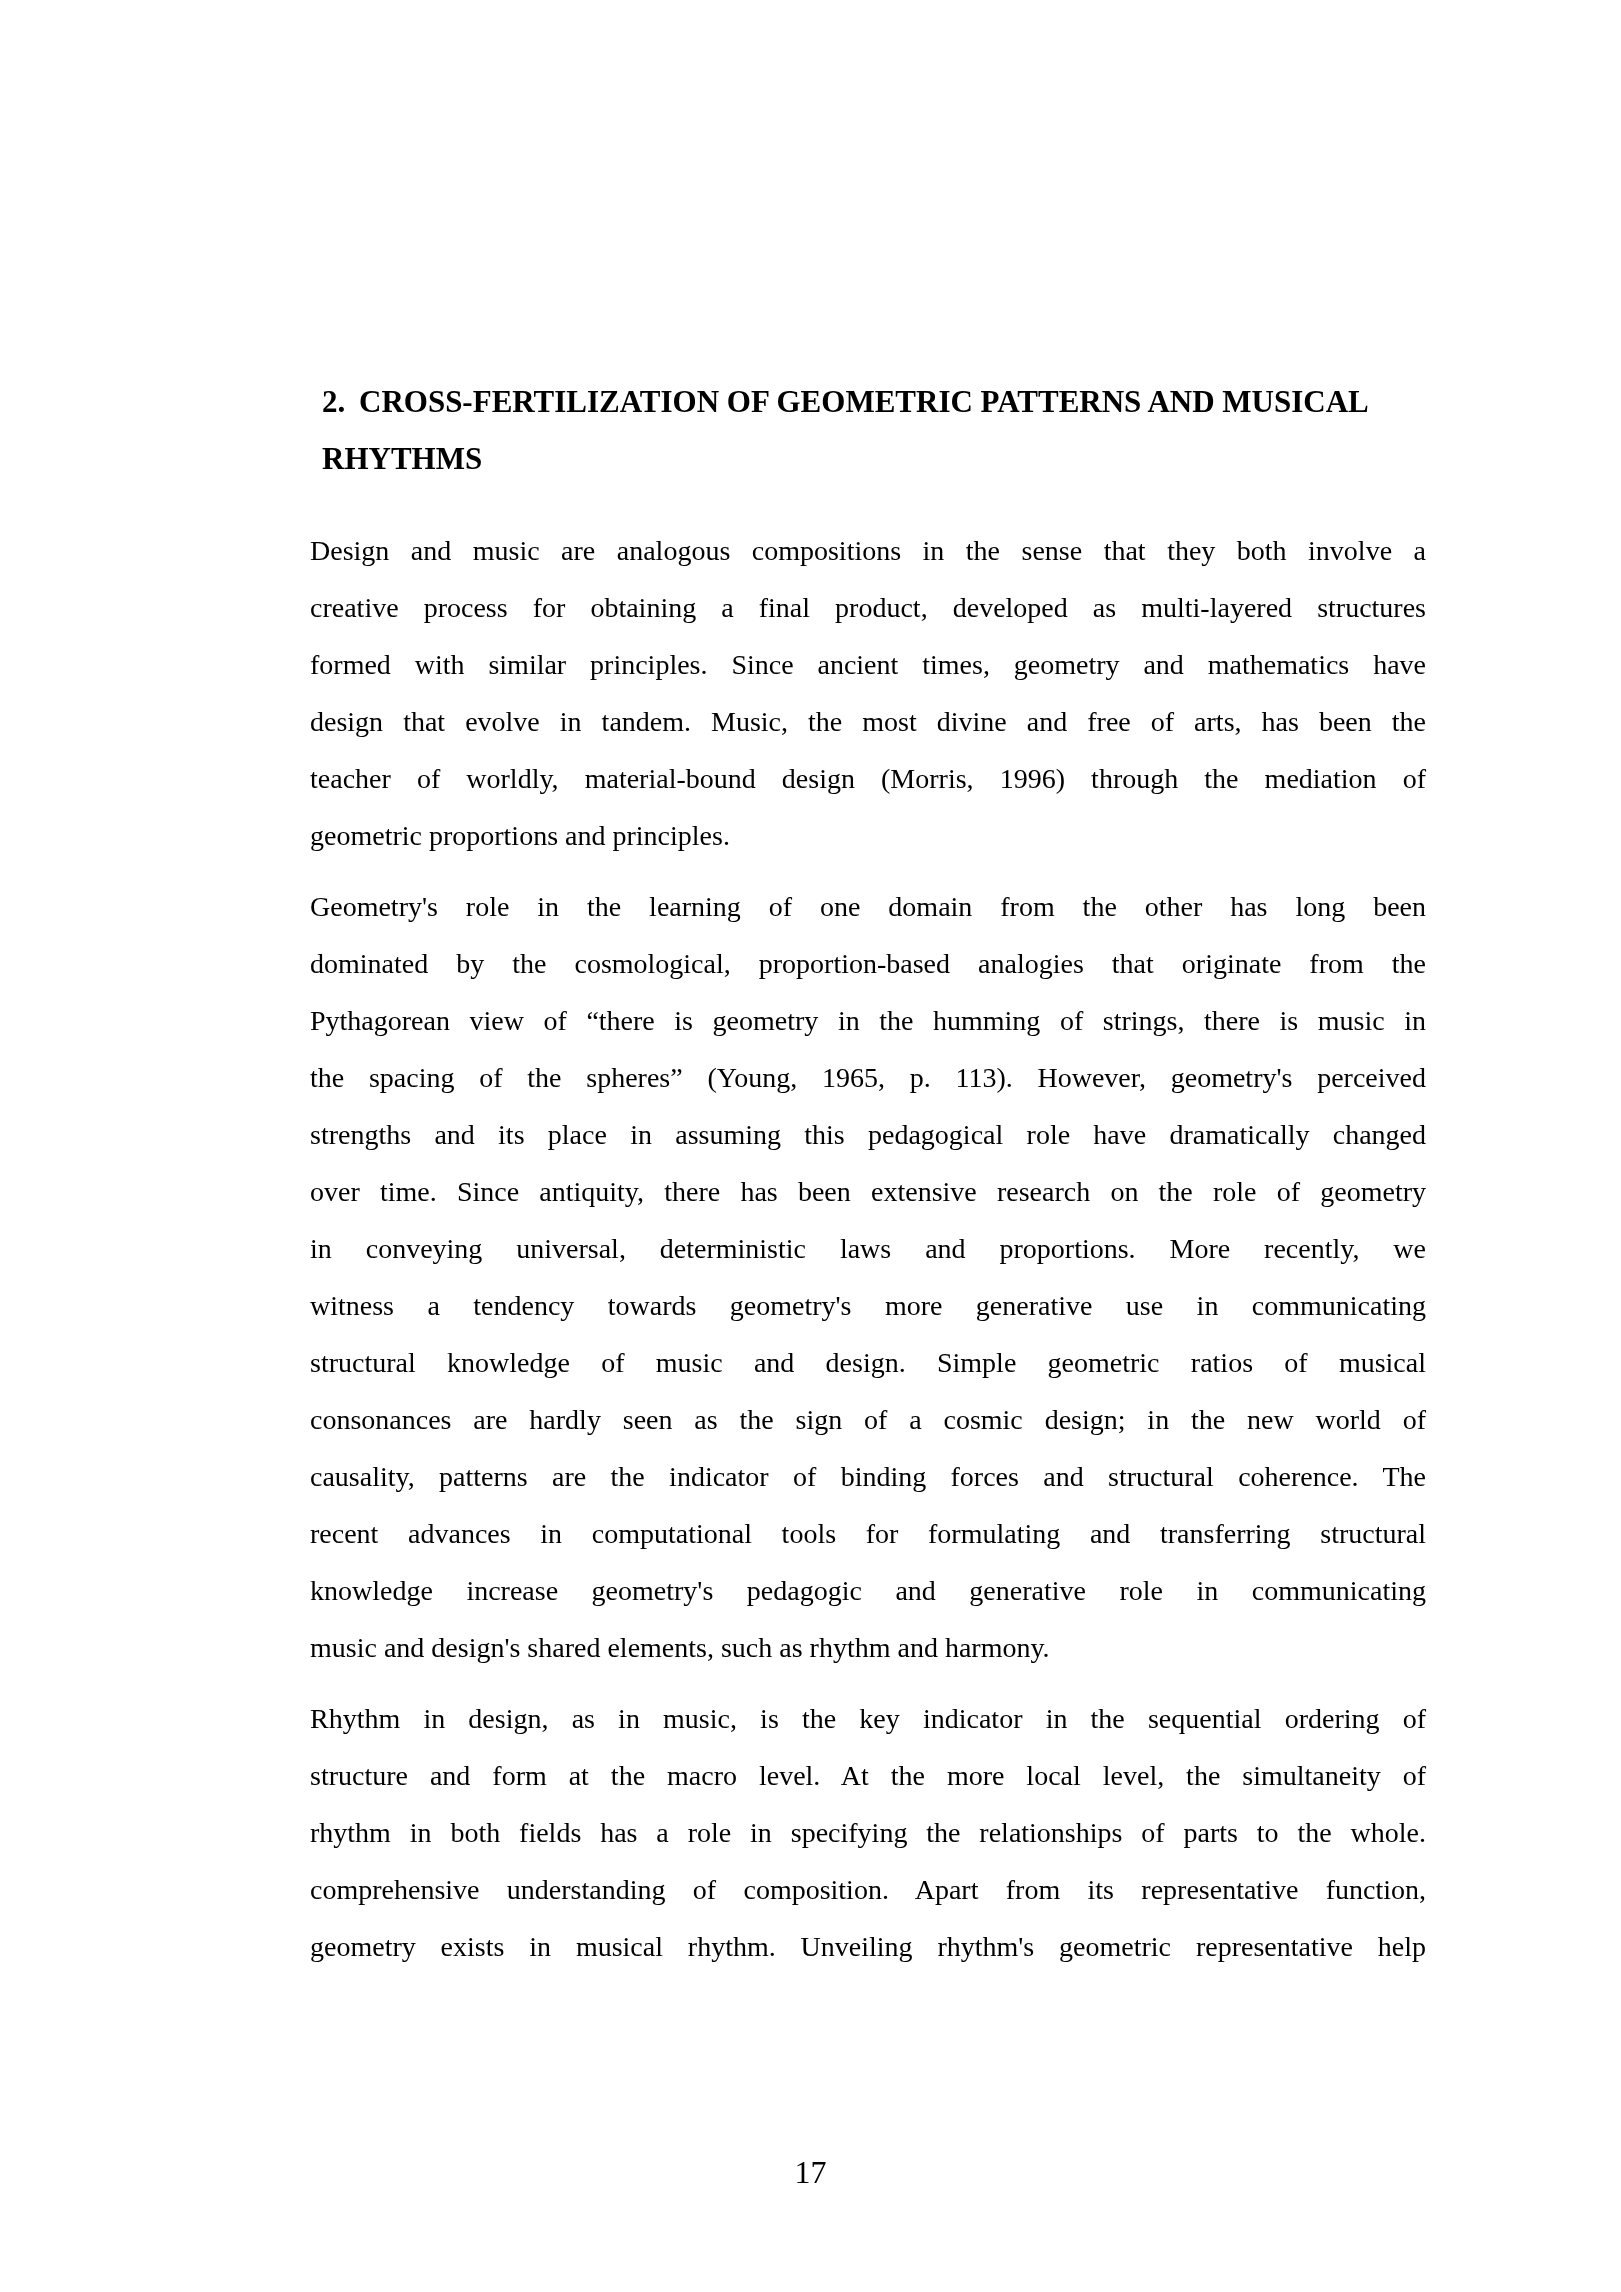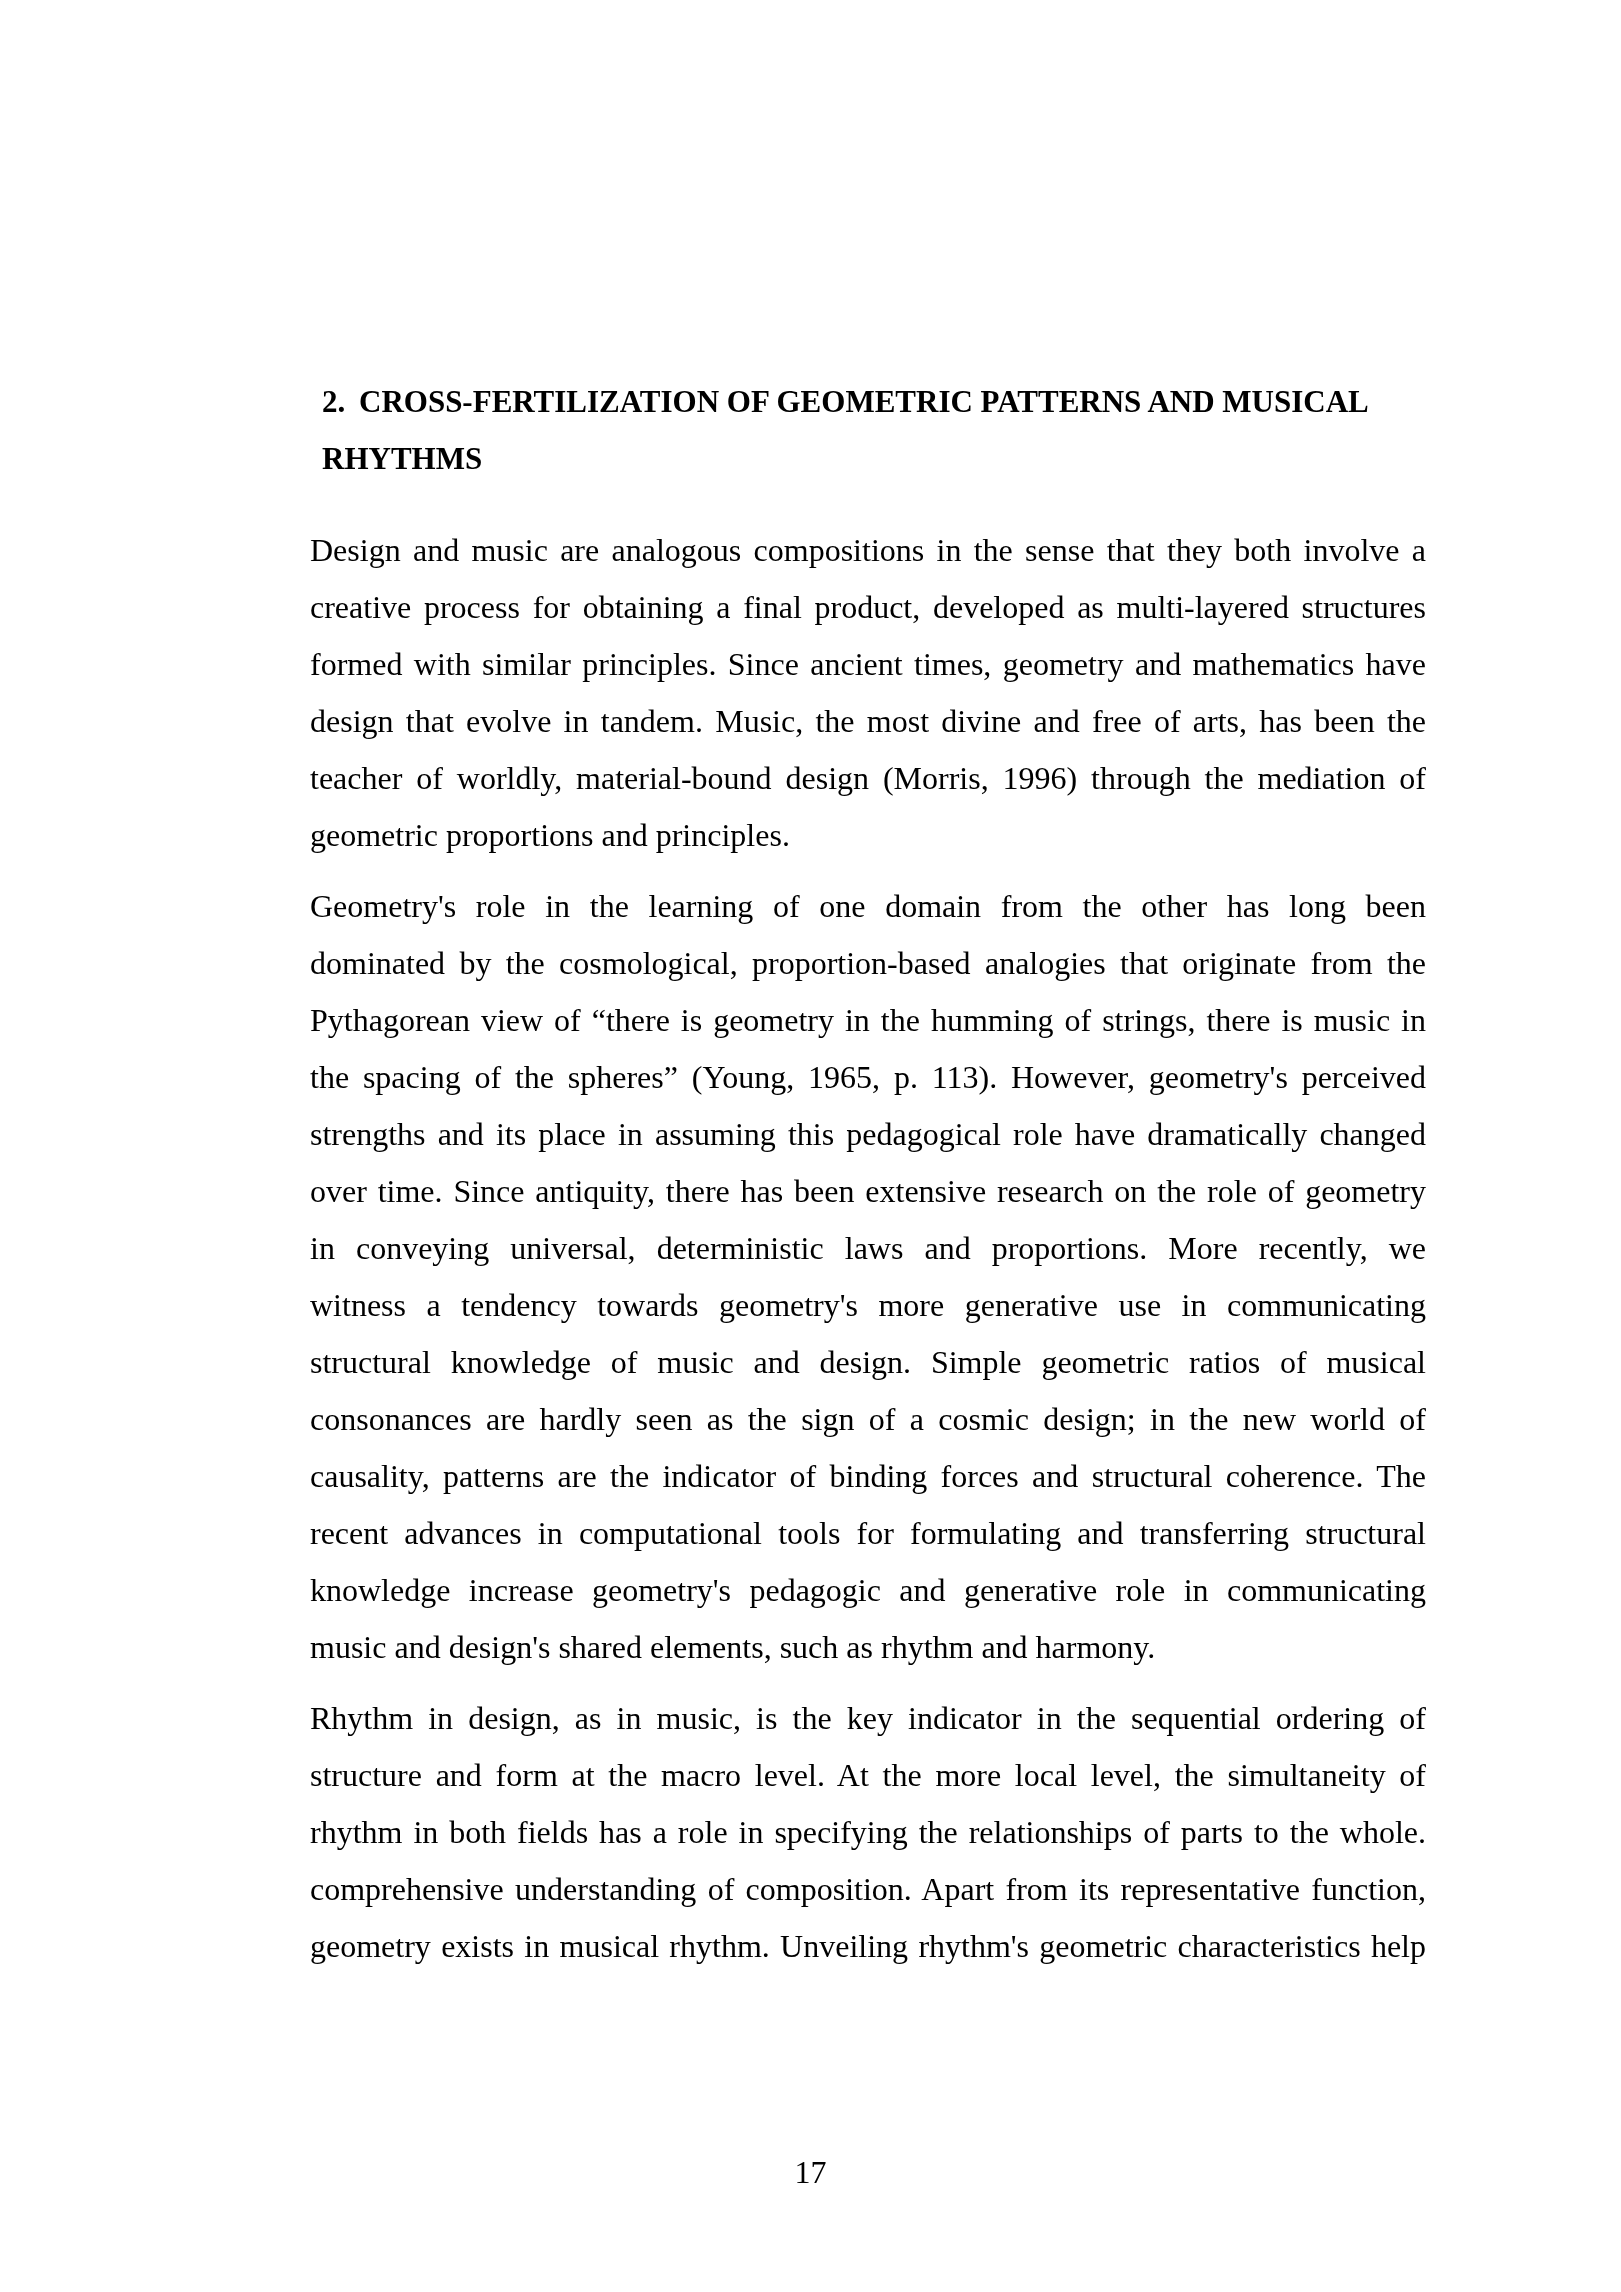--- a/index.html
+++ b/index.html
@@ -3,21 +3,21 @@
 <meta charset="utf-8">
 <style>
   html, body { margin: 0; padding: 0; background: #ffffff; }
   body { width: 1621px; height: 2293px; position: relative; overflow: hidden; }
   .page { position: absolute; left: 0; top: 0; width: 1621px; height: 2293px; background: #ffffff; }
   .text-block { position: absolute; left: 310px; width: 1116px; color: #000000;
     font-family: "Liberation Serif", "DejaVu Serif", serif; }
   .heading { top: 361px; font-weight: bold; font-size: 31px; line-height: 57px; margin: 12px; }
   .heading .line { display: block; white-space: pre; height: 57px; }
   .heading .num { display: inline-block; width: 37px; }
-  .body { top: 522px; font-size: 32px; line-height: 57px; }
+  .body { top: 522px; font-size: 28px; line-height: 57px; }
   .para { margin: 0 0 14px 0; }
   .para .line { display: block; height: 57px; text-align: justify; text-align-last: justify; white-space: nowrap; }
   .para .line.last { text-align: right; text-align-last: left; }
   .page-number { position: absolute; top: 2148px; left: 0; width: 1621px; text-align: center;
     font-family: "Liberation Serif", "DejaVu Serif", serif; font-size: 32px; line-height: 49px; color: #000000; }
 </style>
 </head>
 <body>
 
 <div class="page">
@@ -53,19 +53,19 @@
       <span class="line">recent advances in computational tools for formulating and transferring structural</span>
       <span class="line">knowledge increase geometry's pedagogic and generative role in communicating</span>
       <span class="line last">music and design's shared elements, such as rhythm and harmony.</span>
     </p>
 
     <p class="para">
       <span class="line">Rhythm in design, as in music, is the key indicator in the sequential ordering of</span>
       <span class="line">structure and form at the macro level. At the more local level, the simultaneity of</span>
       <span class="line">rhythm in both fields has a role in specifying the relationships of parts to the whole.</span>
       <span class="line">comprehensive understanding of composition. Apart from its representative function,</span>
-      <span class="line">geometry exists in musical rhythm. Unveiling rhythm's geometric characteristics help</span>
+      <span class="line">geometry exists in musical rhythm. Unveiling rhythm's geometric representative help</span>
     </p>
   </div>
 
   <div class="page-number">17</div>
 </div>
 
 
 </body></html>

